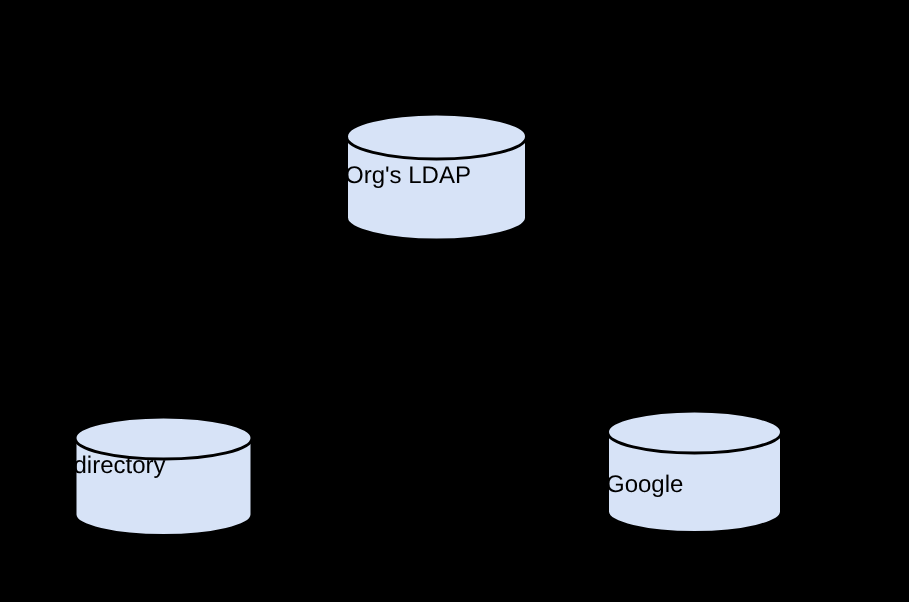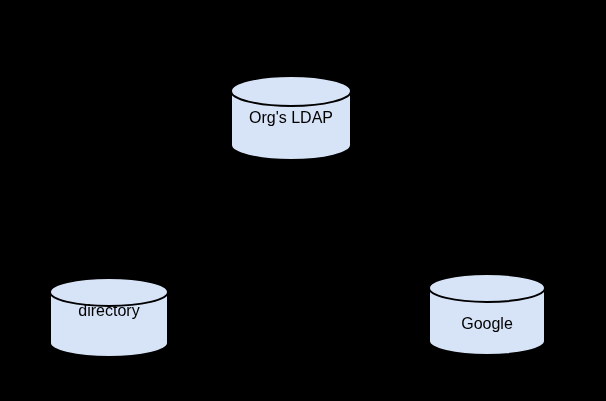--- a/index.html
+++ b/index.html
@@ -26,30 +26,29 @@
     height: 100%;
     display: block;
   }
   .node .shape {
     stroke-width: 2;
   }
   .label {
     position: absolute;
     left: 0;
     right: 0;
-    text-align: center;
     font-size: 16px;
     line-height: 26px;
     color: #000000;
     white-space: nowrap;
   }
   
   #node-ldap   { left: 230px; top: 75px;  width: 122px; height: 86px; }
   #node-emm    { left: 49px;  top: 277px; width: 120px; height: 82px; }
-  #node-google { left: 428px; top: 273px; width: 118px; height: 84px; }
+  #node-google { left: 404px; top: 273px; width: 118px; height: 84px; }
   #node-ldap .label   { top: 30px; }
   #node-emm .label    { top: 21px; }
   #node-google .label { top: 38px; }
 </style>
 </head>
 <body>
 
 <div class="canvas">
 
   <div class="node" id="node-ldap">

